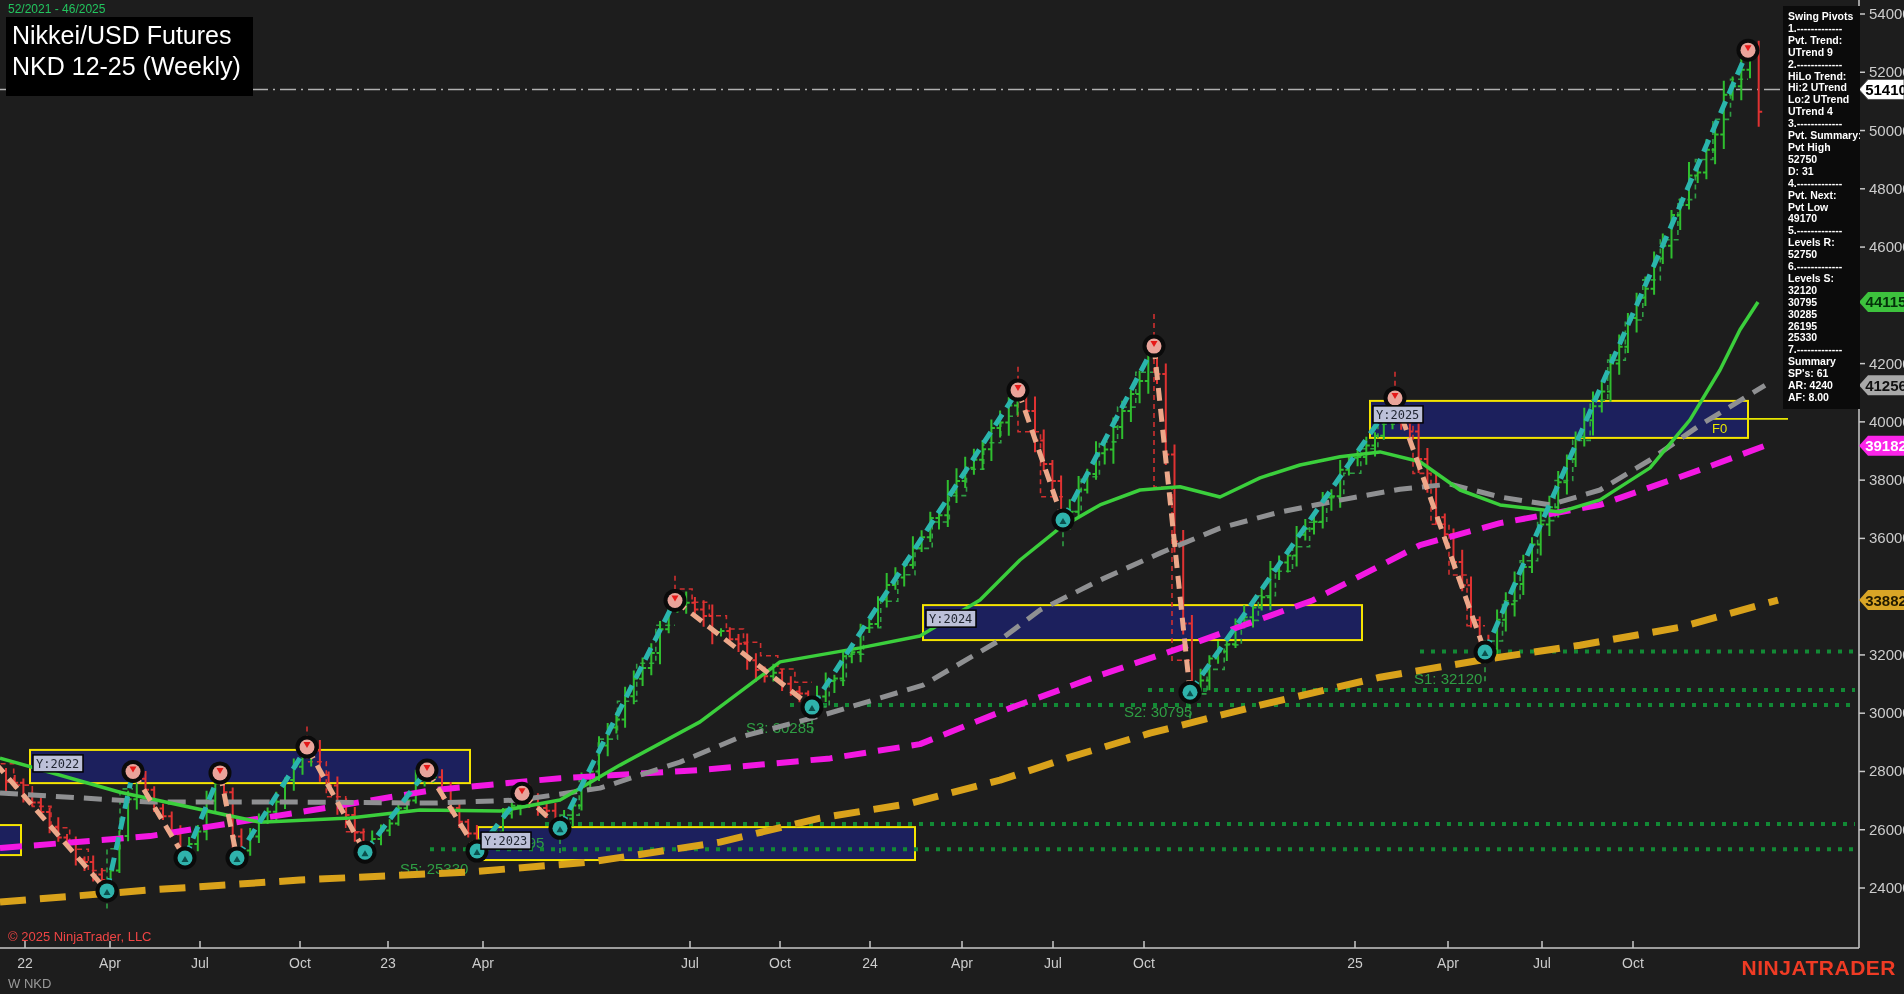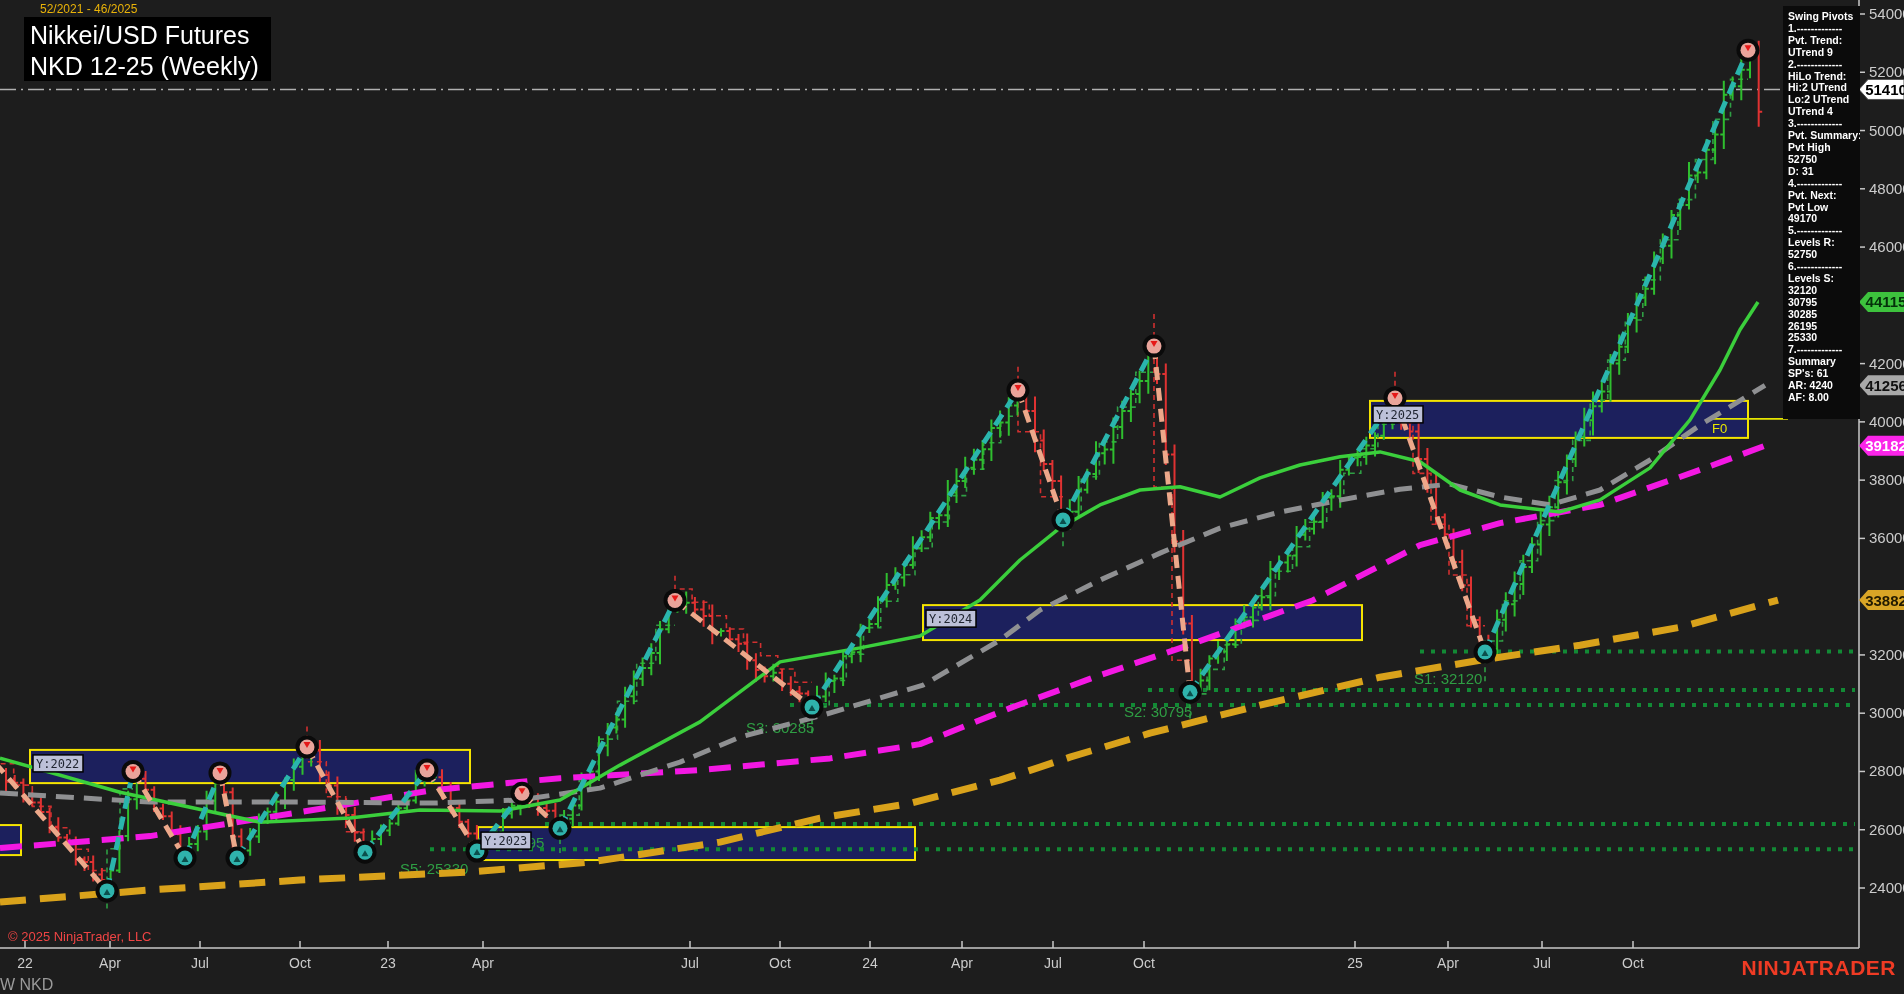--- a/index.html
+++ b/index.html
@@ -1,26 +1,26 @@
 <!DOCTYPE html>
 <html><head>
 <meta charset="utf-8">
 <style>
   html,body{margin:0;padding:0;background:#101010;}
   .chart{position:relative;width:1904px;height:994px;background:#1d1d1d;overflow:hidden;
          font-family:"Liberation Sans",sans-serif;}
   #plot{position:absolute;left:0;top:0;}
-  .daterange{position:absolute;left:8px;top:2px;font-size:12px;color:#eab308;margin-left:32px;}
-  .titlebox{position:absolute;left:24px;top:17px;background:#000;color:#fff;
-            padding:3px 12px 0 6px;font-size:25px;line-height:1.22;font-weight:400;}
+  .daterange{position:absolute;left:8px;top:2px;font-size:12px;color:#22c55e;}
+  .titlebox{position:absolute;left:6px;top:17px;background:#000;color:#fff;
+            padding:3px 12px 15px 6px;font-size:25px;line-height:1.22;font-weight:400;}
   .panel{position:absolute;left:1783px;top:6px;width:70px;background:#0b0b0b;
          color:#fff;font-size:10.5px;font-weight:bold;line-height:11.9px;
-         padding:5px 2px 15px 5px;white-space:nowrap;overflow:hidden;}
+         padding:5px 2px 5px 5px;white-space:nowrap;overflow:hidden;}
   .copyright{position:absolute;left:8px;top:929px;font-size:13px;color:#ef4444;}
-  .instrument{position:absolute;left:0;top:976px;font-size:16px;color:#9a9a9a;}
+  .instrument{position:absolute;left:8px;top:976px;font-size:13px;color:#9a9a9a;}
   .brand{position:absolute;right:8px;top:956px;font-size:21px;font-weight:bold;
          color:#ef3b24;letter-spacing:.5px;margin-left:24px;}
   text{font-family:"Liberation Sans",sans-serif;}
   .chiptext{font-family:"DejaVu Sans Mono",monospace;}
 </style>
 </head>
 <body>
 
 <div class="chart">
   <svg id="plot" width="1904" height="994">

